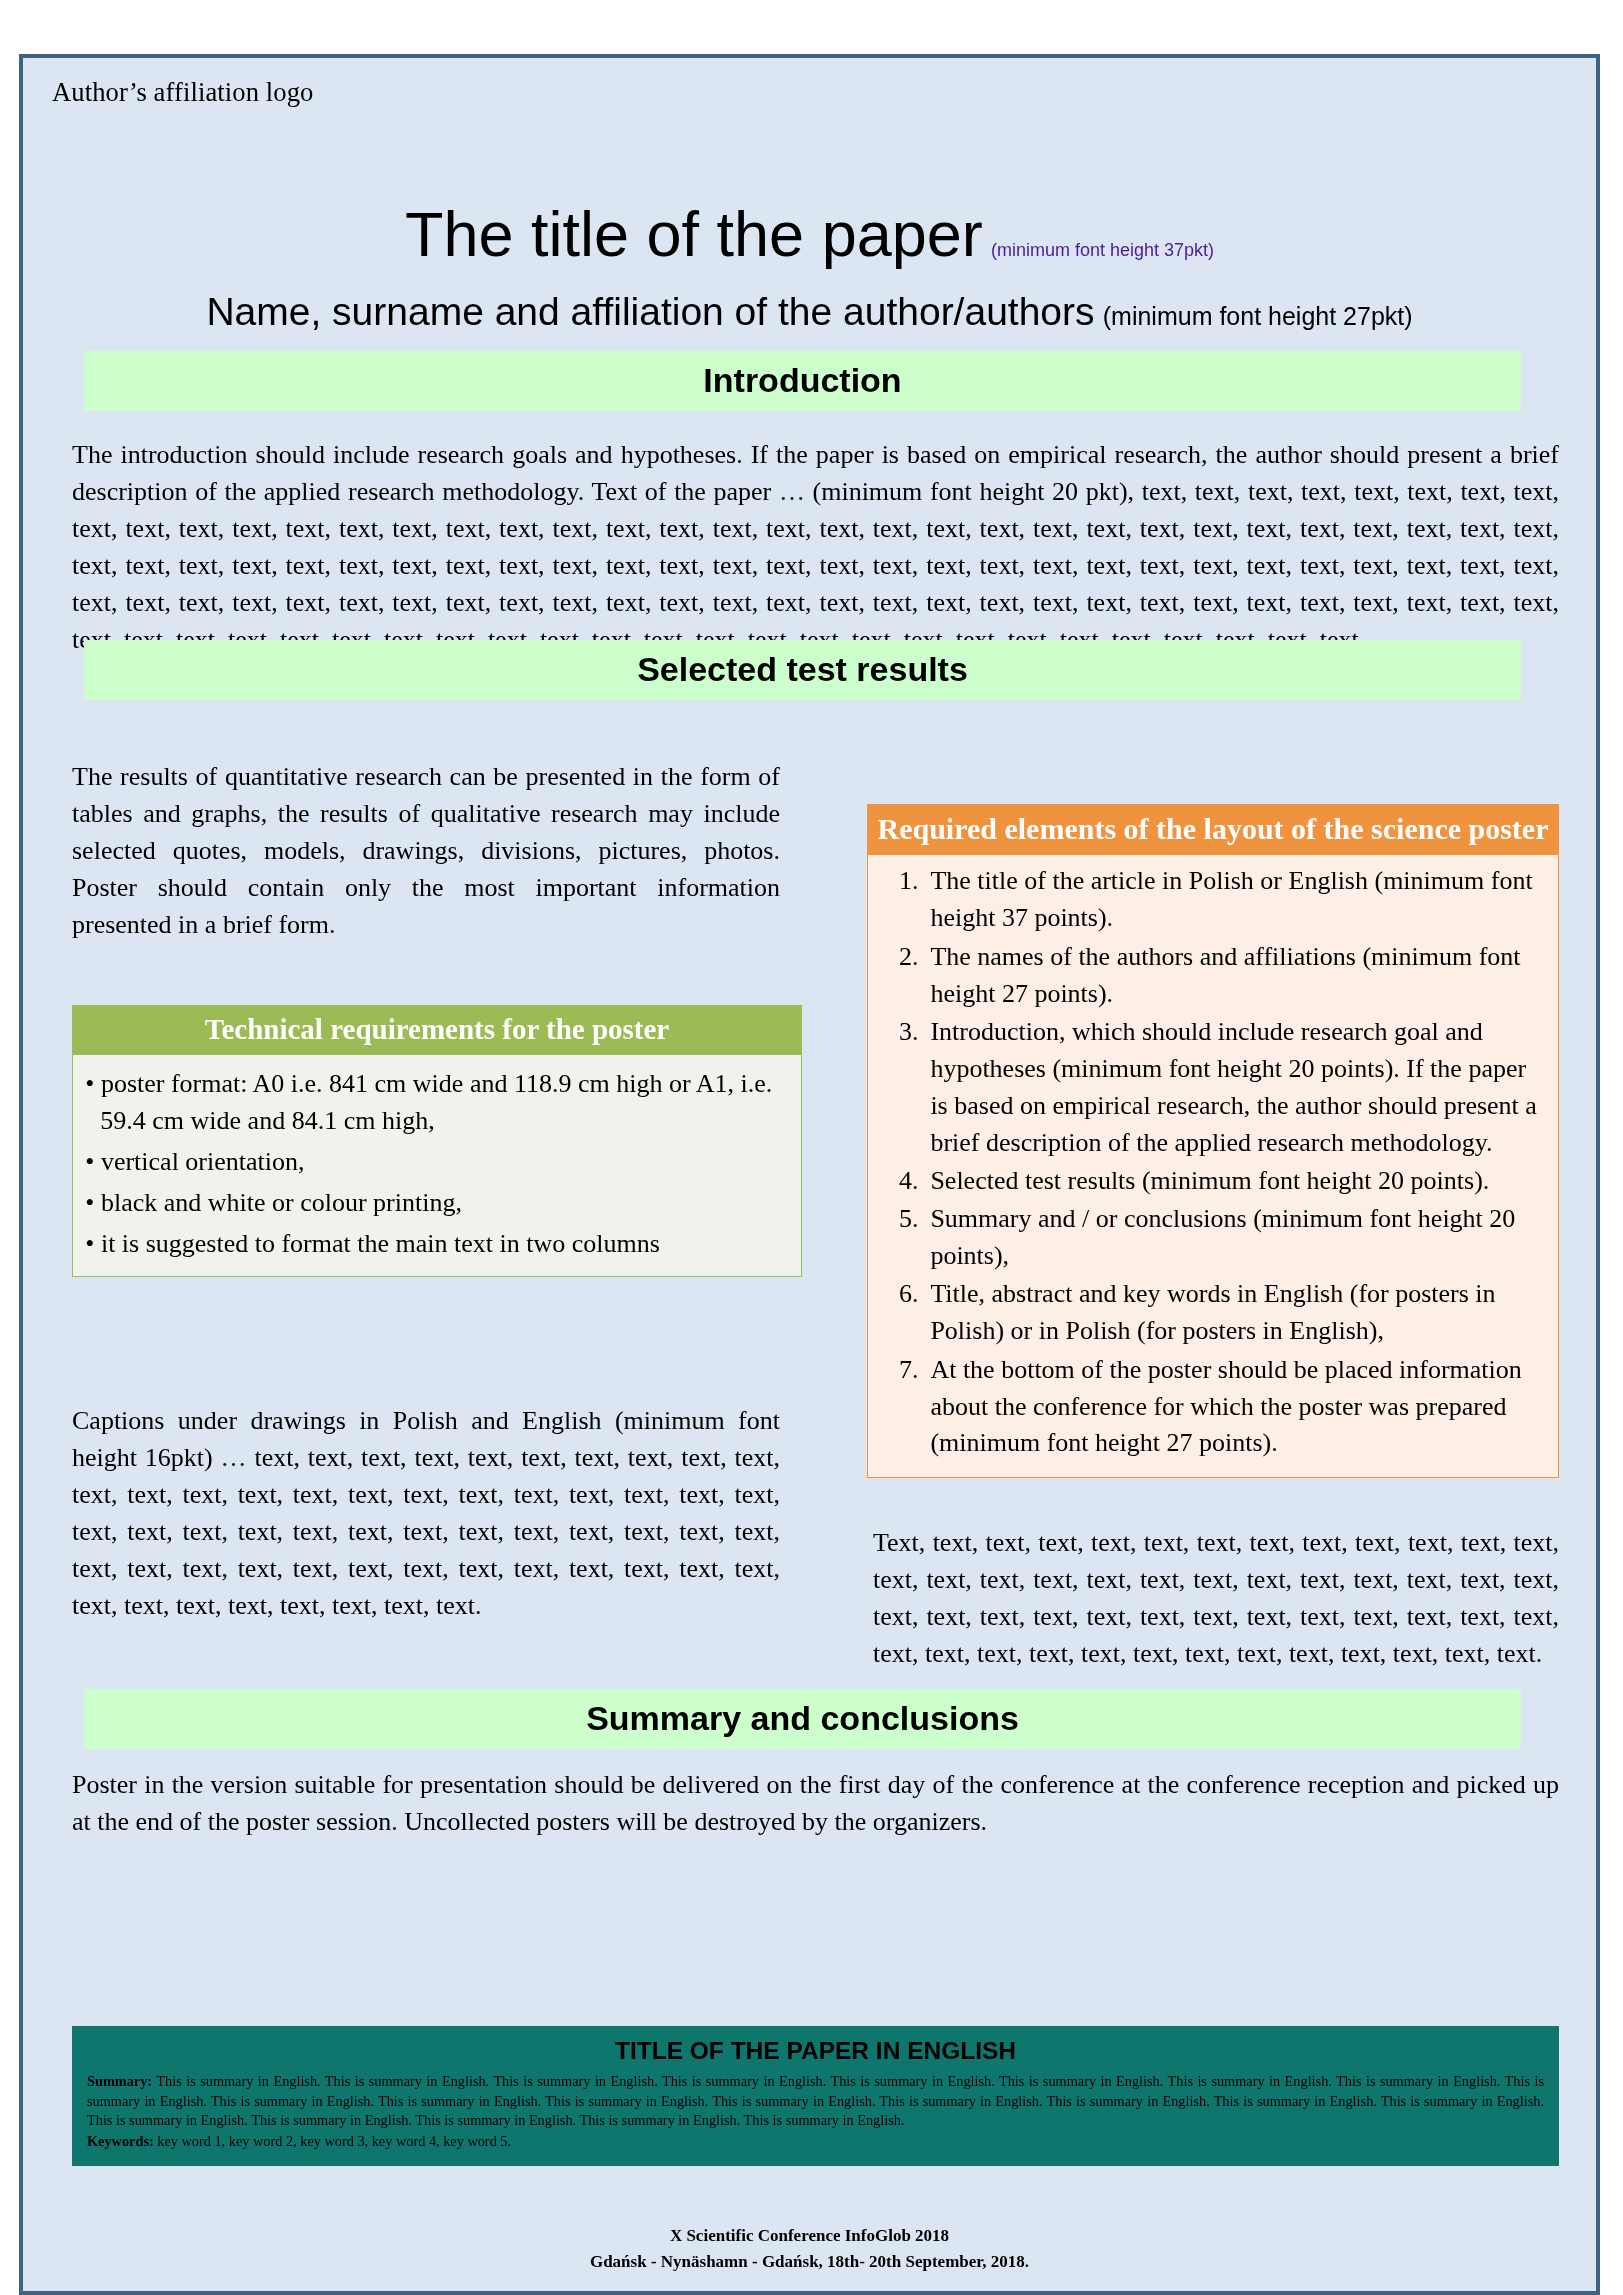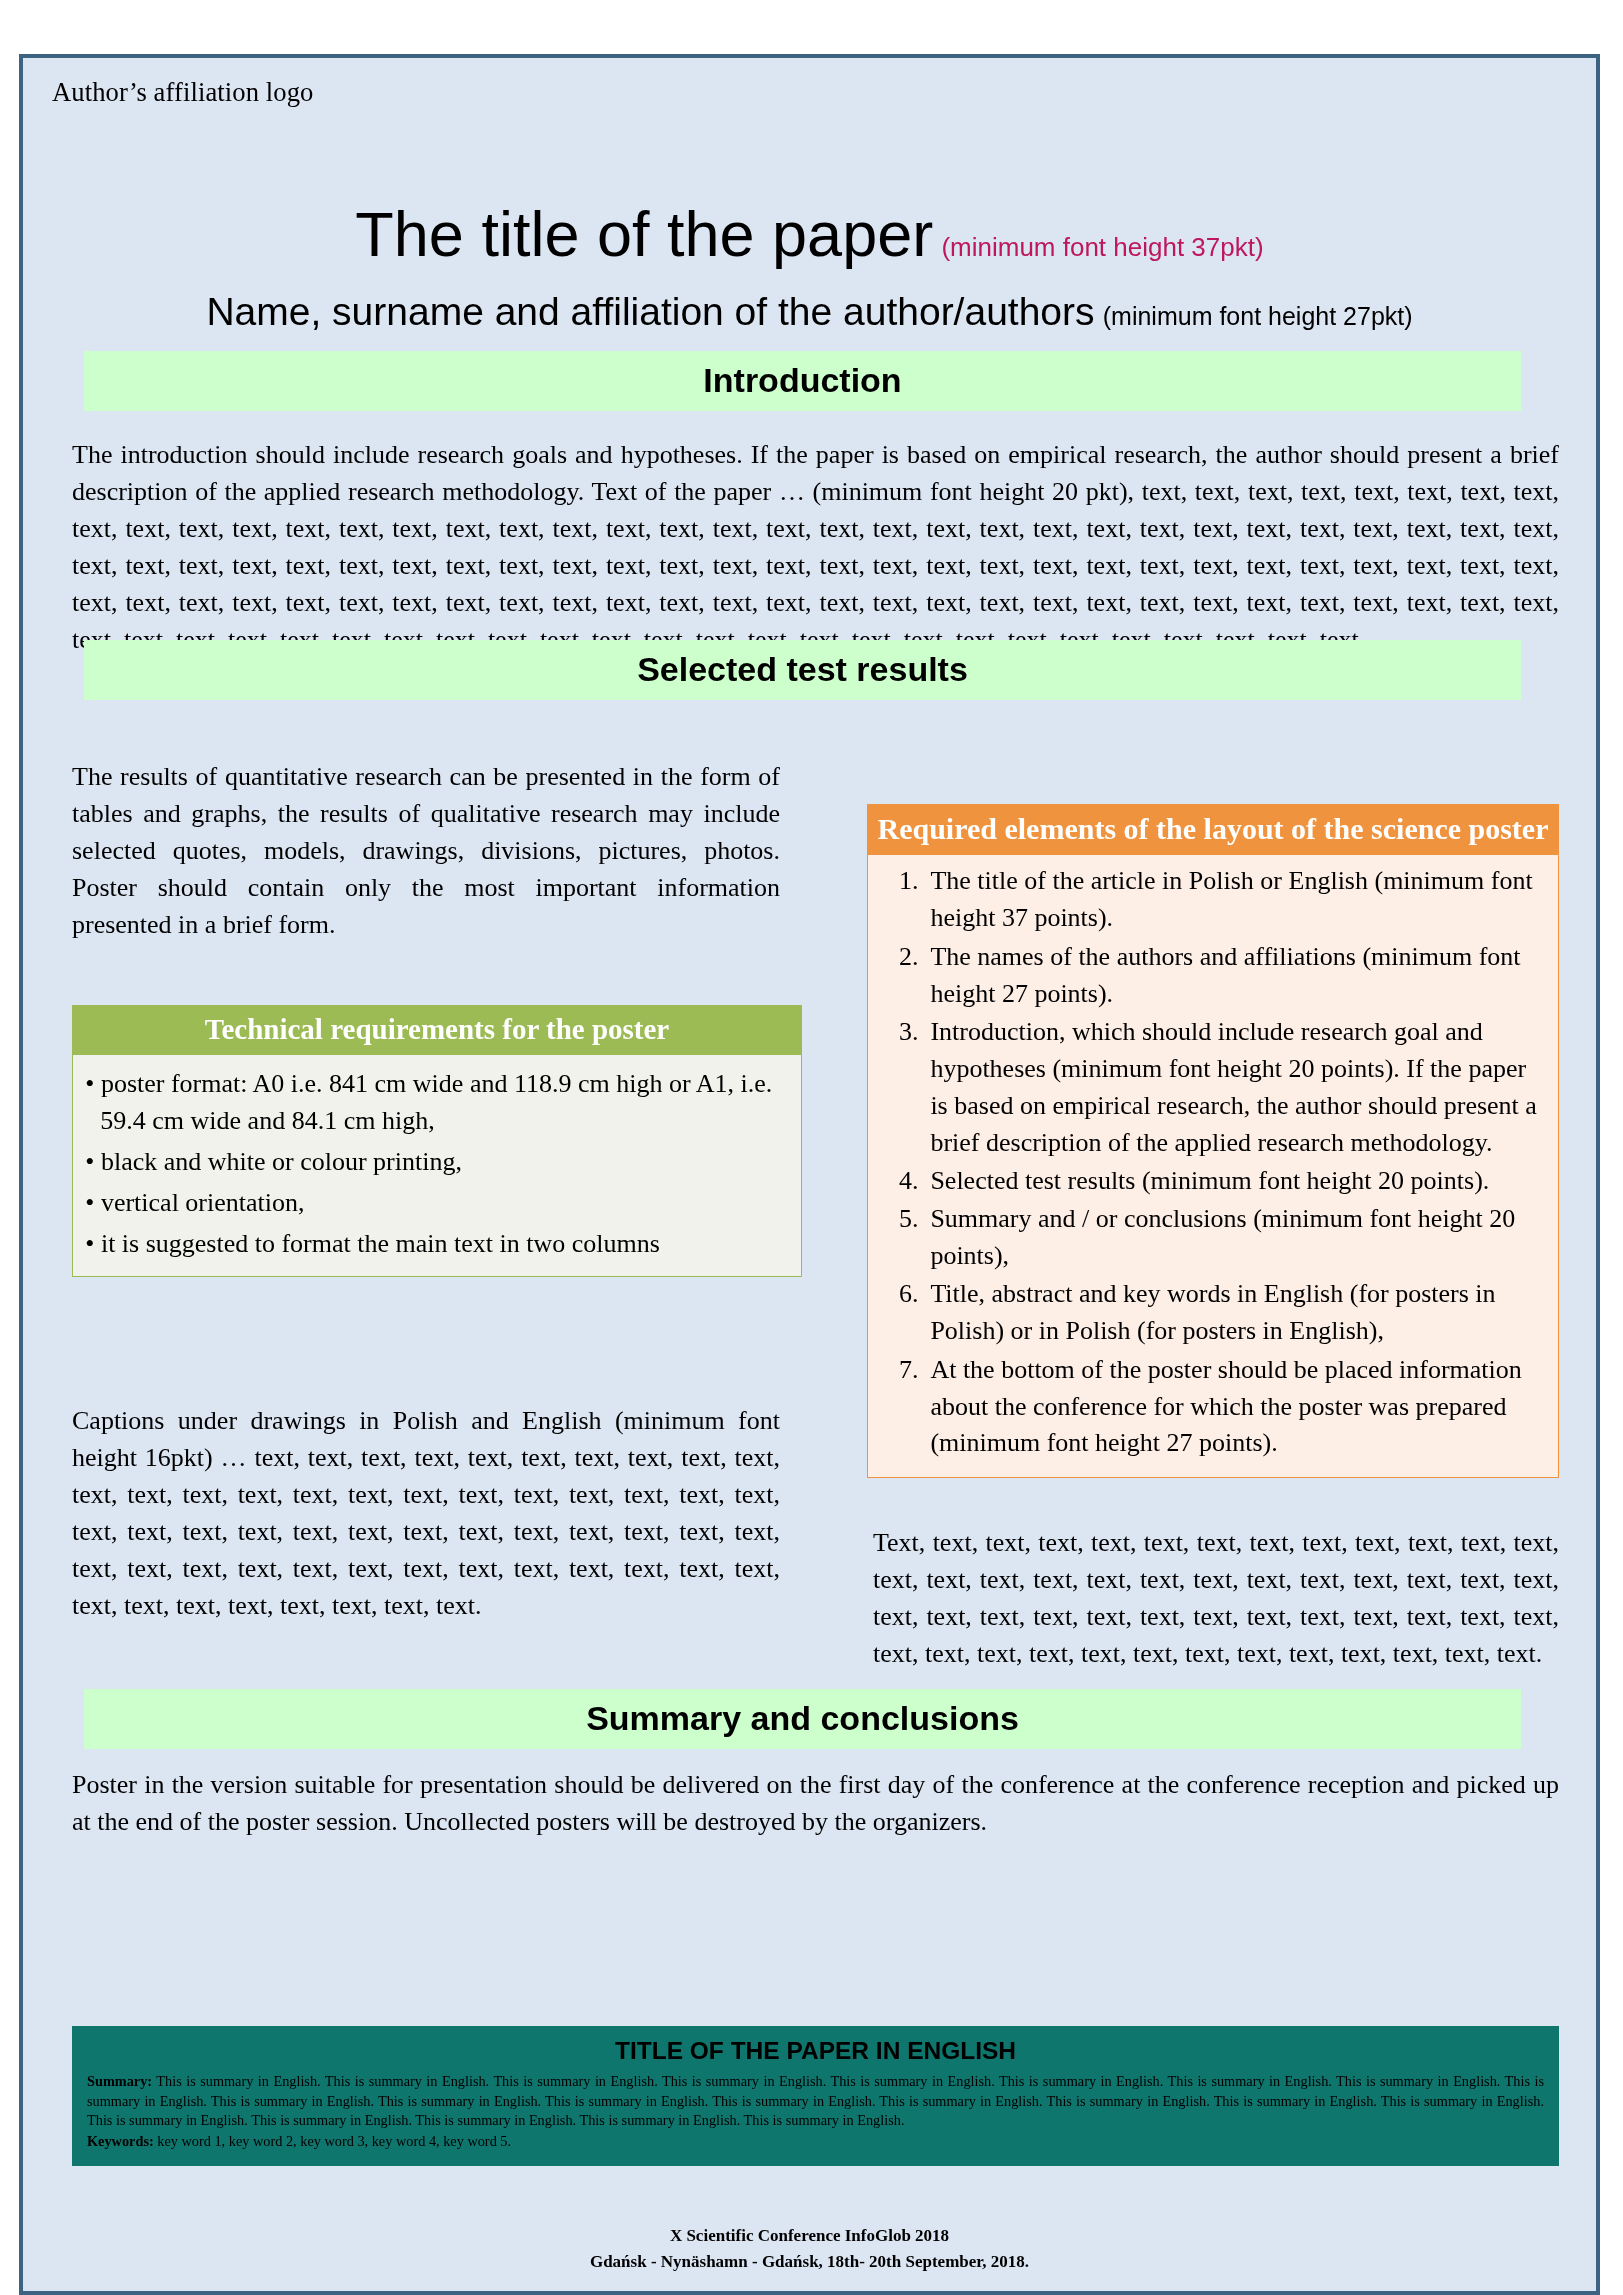--- a/index.html
+++ b/index.html
@@ -47,22 +47,22 @@
   .paper-title {
     font-family: "Liberation Sans", sans-serif;
     font-size: 63px;
     font-weight: normal;
     color: #000;
     display: inline;
     line-height: 1.05;
   }
   .title-note {
     font-family: "Liberation Sans", sans-serif;
-    font-size: 26px;
-    color: #be185d;
+    font-size: 18px;
+    color: #4c1d95;
     display: inline;
     vertical-align: baseline;
     margin-left: 8.2px;
   }
   .authors-line {
     position: absolute;
     left: 0;
     top: 232px;
     width: 100%;
     text-align: center;
@@ -281,22 +281,22 @@
 
   <div id="band-results" class="section-band">Selected test results</div>
 
   <div id="results-intro-paragraph" class="body-text">The results of quantitative research can be presented in the form of tables and graphs, the results of qualitative research may include selected quotes, models, drawings, divisions, pictures, photos. Poster should contain only the most important information presented in a brief form.</div>
 
   <div id="callout-technical" class="callout">
     <div class="callout-header">Technical requirements for the poster</div>
     <div class="callout-body">
       <ul>
         <li>poster format: A0 i.e. 841 cm wide and 118.9 cm high or A1, i.e. 59.4 cm wide and 84.1 cm high,</li>
+        <li>vertical orientation,</li>
         <li>black and white or colour printing,</li>
-        <li>vertical orientation,</li>
         <li>it is suggested to format the main text in two columns</li>
       </ul>
     </div>
   </div>
 
 
   <div id="captions-paragraph" class="body-text">Captions under drawings in Polish and English (minimum font height 16pkt) … text, text, text, text, text, text, text, text, text, text, text, text, text, text, text, text, text, text, text, text, text, text, text, text, text, text, text, text, text, text, text, text, text, text, text, text, text, text, text, text, text, text, text, text, text, text, text, text, text, text, text, text, text, text, text, text, text.</div>
 
   <div id="callout-required" class="callout">
     <div class="callout-header">Required elements of the layout of the science poster</div>

